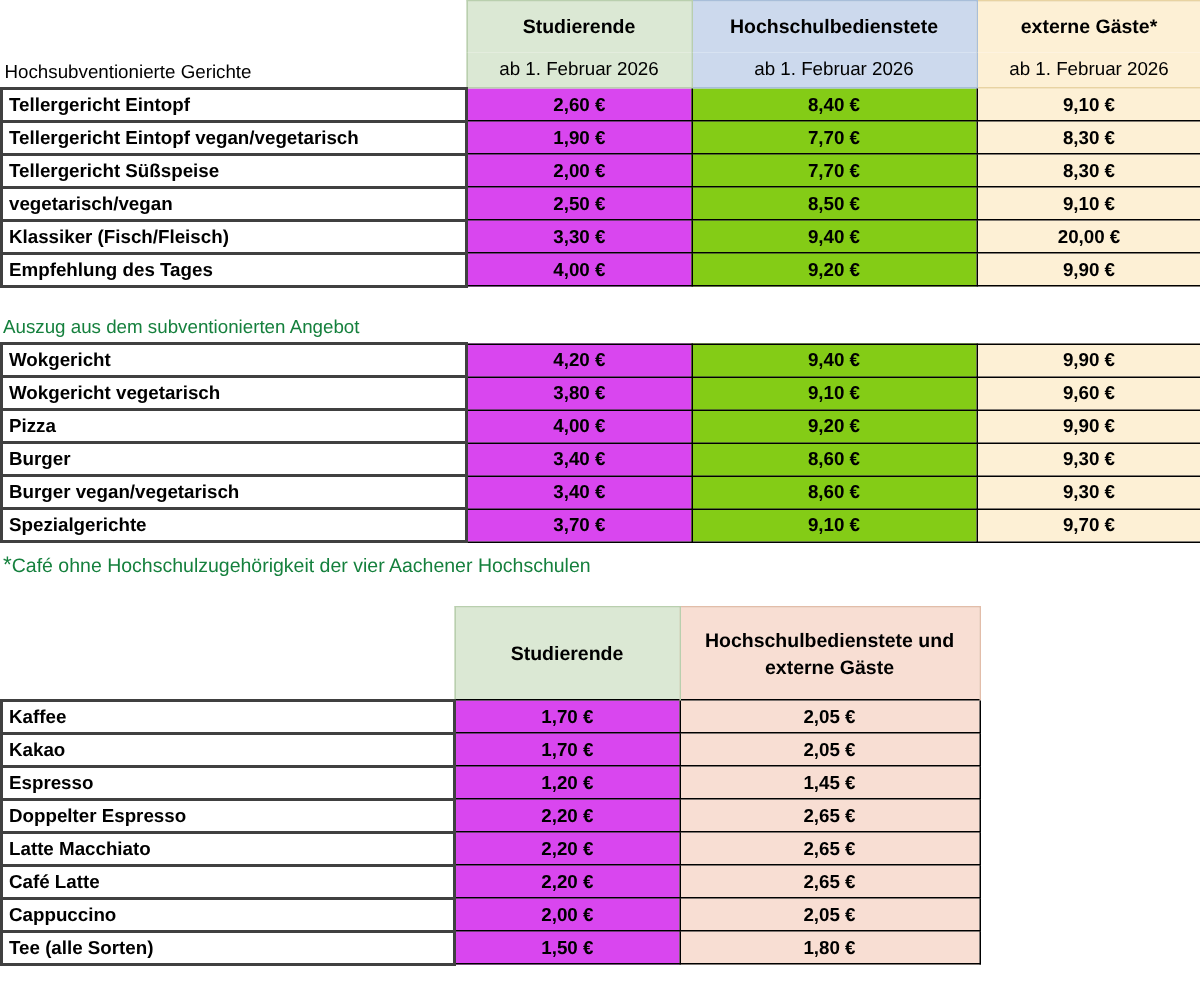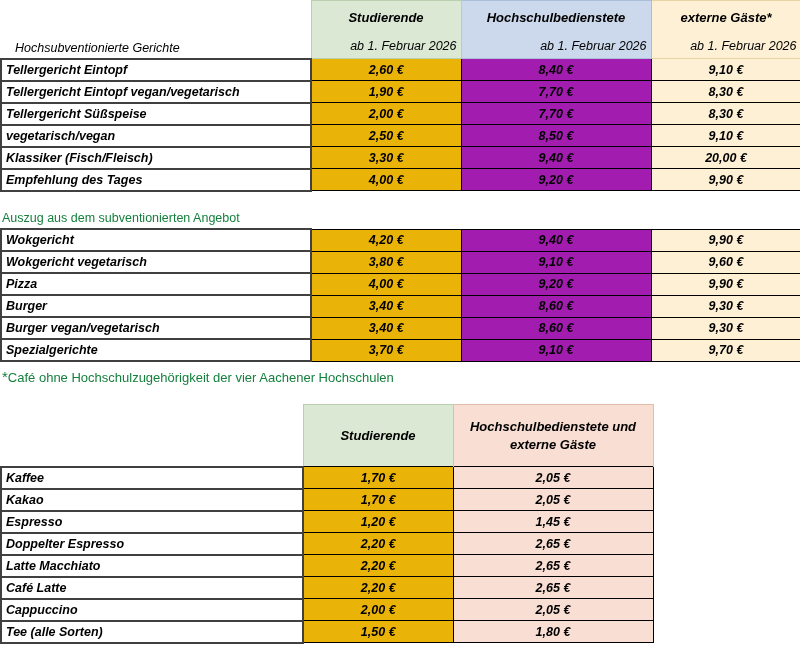--- a/index.html
+++ b/index.html
@@ -15,21 +15,20 @@
   .page {
     position: relative;
     width: 800px;
     height: 667px;
     overflow: hidden;
   }
 
   table {
     border-collapse: collapse;
     table-layout: fixed;
-    font-style: italic;
   }
 
   
   .t1 {
     position: absolute;
     left: 0px;
     top: 0px;
     width: 800px;
   }
   .t1 col.c-label { width: 310px; }
@@ -43,53 +42,53 @@
     font-size: 13px;
     padding: 6px 4px;
     height: 34px;
     vertical-align: middle;
   }
   .hdr-studierende { background: #dbe8d4; border: 1px solid #b9cfae; border-bottom: none; }
   .hdr-bedienstete { background: #ccd9ed; border: 1px solid #a8bed9; border-bottom: none; }
   .hdr-gaeste { background: #fdf0d5; border: 1px solid #e8d3a2; border-bottom: none; margin-top: 31px; }
 
   .sub-cell {
-    text-align: right;
+    text-align: center;
     font-size: 12.5px;
     padding: 3px 4px;
     height: 24px;
     vertical-align: middle;
   }
   .sub-studierende { background: #dbe8d4; border: 1px solid #b9cfae; border-top: none; }
   .sub-bedienstete { background: #ccd9ed; border: 1px solid #a8bed9; border-top: none; }
   .sub-gaeste { background: #fdf0d5; border: 1px solid #e8d3a2; border-top: none; }
 
   .rowlabel-plain {
     font-size: 12.5px;
-    padding: 3px 14px;
+    padding: 3px 2px;
     vertical-align: bottom;
     border: none;
   }
   .rowlabel {
     font-size: 12.5px;
     font-weight: bold;
     padding: 2px 4px;
     border: 2px solid #404040;
     height: 22px;
   }
   .price {
     font-size: 12.5px;
     font-weight: bold;
     text-align: center;
     padding: 2px 4px;
     border: 1px solid #000000;
     height: 22px;
   }
-  .p-green { background: #eab308; }
-  .p-blue { background: #a21caf; }
+  .p-green { background: #d946ef; }
+  .p-blue { background: #84cc16; }
   .p-cream { background: #fdf0d5; }
   .cell-white { background: #ffffff; }
 
   
   .caption {
     position: absolute;
     font-size: 12.5px;
     color: #15803d;
   }
   .caption-auszug { left: 2px; top: 211px; }

